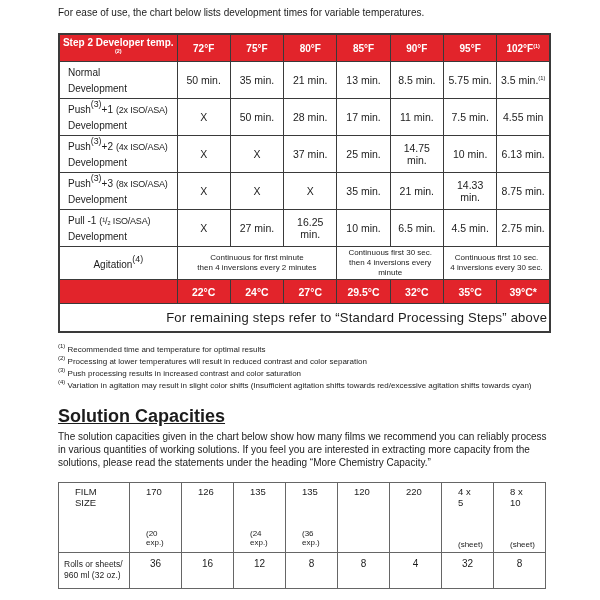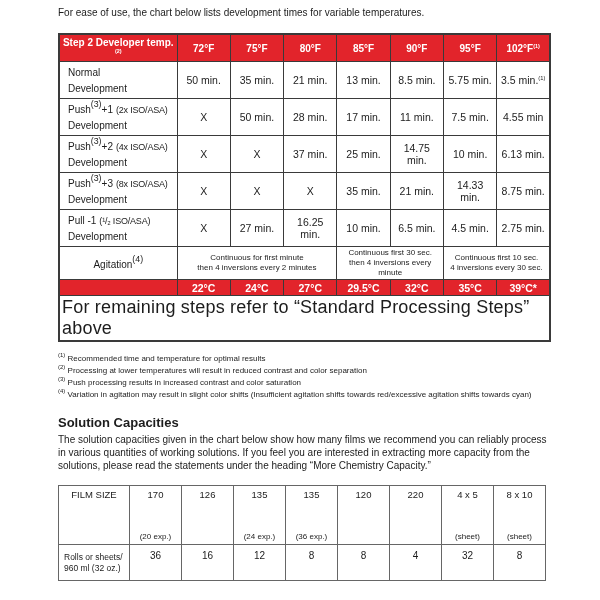--- a/index.html
+++ b/index.html
@@ -35,38 +35,38 @@
   tr.data { height: 36px; }
   td.rowlab { padding: 1px 2px 1px 8px; line-height: 16px; }
   .big { font-size: 10px; }
   .iso { font-size: 9px; margin-left: 3px; letter-spacing: -0.2px; }
   td.val { text-align: center; font-size: 10.5px; }
 
   tr.ag { height: 28px; }
   td.aglab { text-align: center; }
   td.agcell { text-align: center; font-size: 8px; line-height: 10px; }
 
-  .dev tr.crow td { height: 16px; font-size: 10.5px; padding: 1px; }
-
-  td.foot { text-align: left; font-size: 18px; height: 38px; letter-spacing: 0.2px; }
+  .dev tr.crow td { height: 24px; font-size: 10.5px; padding: 1px; }
+
+  td.foot { text-align: right; font-size: 13px; height: 28px; letter-spacing: 0.2px; }
 
   .fns { margin: 11px 0 0 0; }
   .fn { font-size: 8px; line-height: 12px; white-space: nowrap; }
   .fn sup { font-size: 6px; }
 
   .sec-heading {
-    font-size: 13px; font-weight: bold; 
+    font-size: 18px; font-weight: bold; text-decoration: underline;
     margin: 14px 0 3px 0;
   }
   .para { font-size: 10px; line-height: 13px; margin: 0 0 13px 0; width: 497px; }
 
   .cap { width: 487px; border: 1.5px solid #555; margin-top: 3px; }
   .cap td { border: 1px solid #666; overflow: hidden; }
   .cap tr.hdr2 { height: 30px; }
-  .cap tr.hdr2 td { font-size: 9.5px; text-align: center; vertical-align: top; padding: 3px 4px; }
+  .cap tr.hdr2 td { font-size: 9.5px; text-align: left; vertical-align: top; padding: 3px 16px; }
   .cap .sub { display: block; font-size: 8px; font-weight: normal; margin-top: 32px; }
   .cap td.corner2 { text-align: left; padding: 3px 5px; }
   .cap tr.r1 { height: 36px; }
   .cap td.lab { font-size: 8.5px; line-height: 11px; padding: 3px 5px; text-align: left; vertical-align: middle; }
   .cap td.v { text-align: center; font-size: 10px; vertical-align: top; padding-top: 5px; }
   .cc-lab { width: 71px; }
   .cc { width: 52px; }
 </style>
 </head>
 <body>

